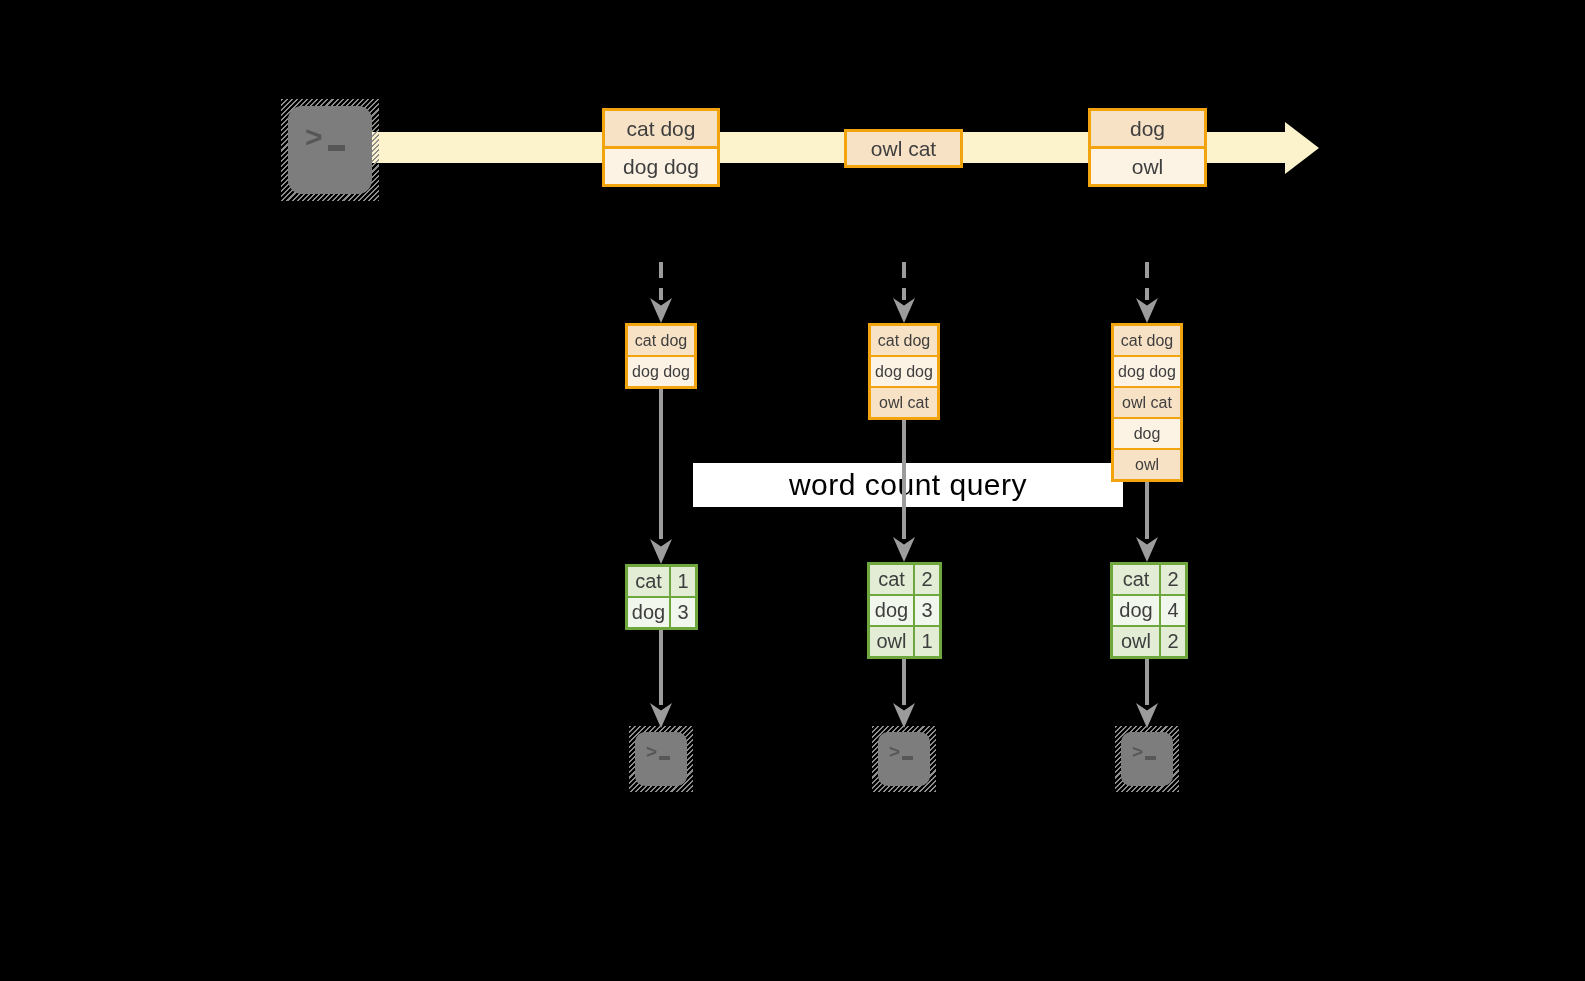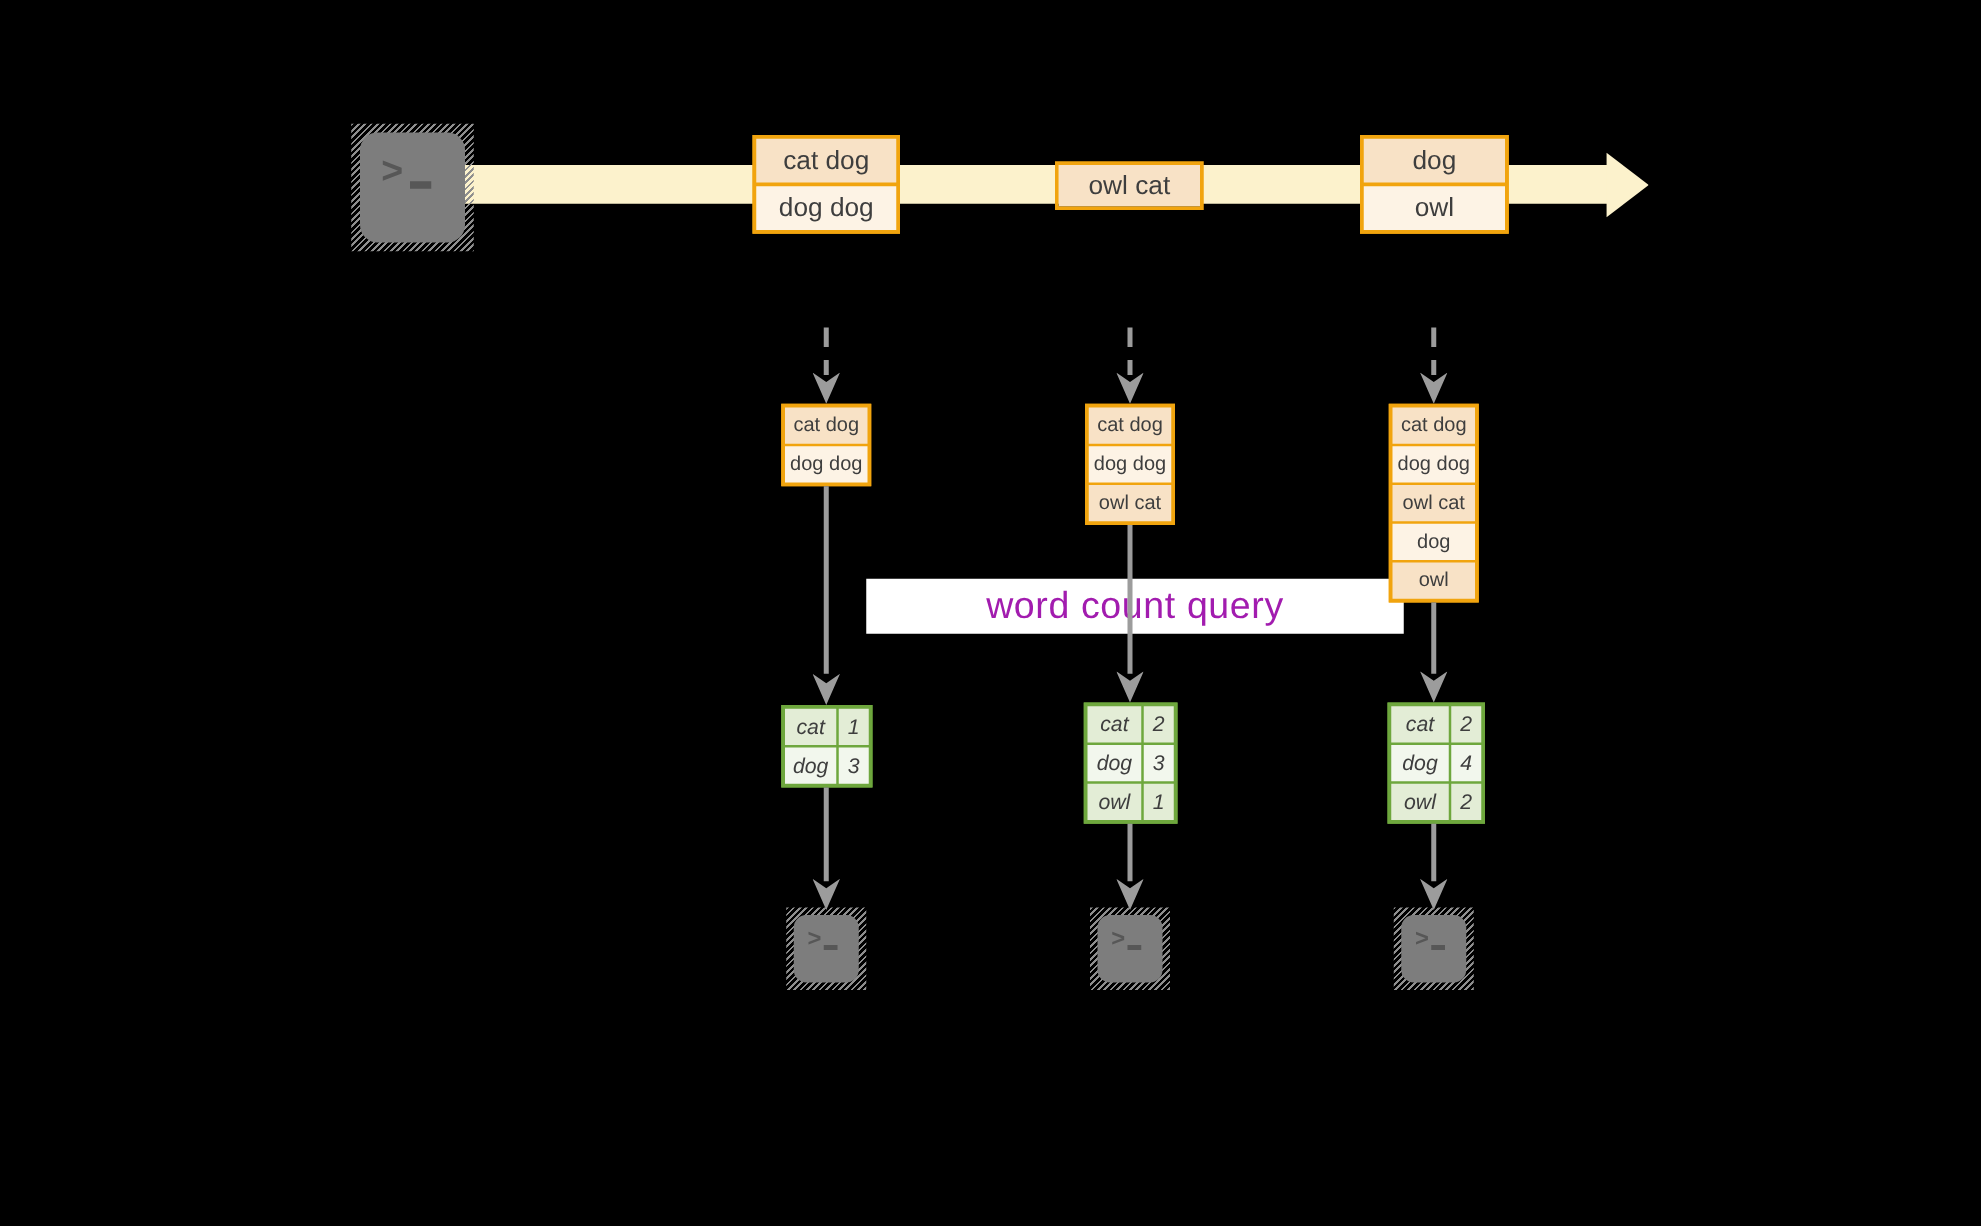--- a/index.html
+++ b/index.html
@@ -38,30 +38,30 @@
   .ev .orow{height:35px;font-size:21px;}
   .ev1row .orow{height:33px;font-size:21px;}
   .stack .orow{height:29px;font-size:16px;}
   
   .stem{position:absolute;width:4px;background:#9c9c9c;z-index:4;}
   .stem.dashed{background:repeating-linear-gradient(180deg,#9c9c9c 0 16px,transparent 16px 26px);}
   .ahead{position:absolute;width:22px;height:25px;background:#9c9c9c;z-index:4;
     clip-path:polygon(50% 100%,100% 0,50% 30%,0 0);}
   
   .query-label{
-    position:absolute;background:#ffffff;color:#a21caf;z-index:2;
+    position:absolute;background:#ffffff;color:#000000;z-index:2;
     display:flex;align-items:center;justify-content:center;
     font-size:30px;letter-spacing:0.5px;
   }
   
   .gtable{
     position:absolute;box-sizing:border-box;border:3px solid #6ea73d;background:#6ea73d;
     display:flex;flex-direction:column;z-index:3;
   }
-  .grow{display:flex;height:29px;font-size:17px;font-style:italic;}
+  .grow{display:flex;height:29px;font-size:20px;}
   .grow + .grow{margin-top:2px;}
   .gname{flex:1;display:flex;align-items:center;justify-content:center;}
   .gval{width:24px;margin-left:2px;display:flex;align-items:center;justify-content:center;}
   .ga .gname,.ga .gval{background:#e3edd6;}
   .gb .gname,.gb .gval{background:#f2f7ed;}
 </style>
 </head>
 <body>
 
 <div class="canvas">

